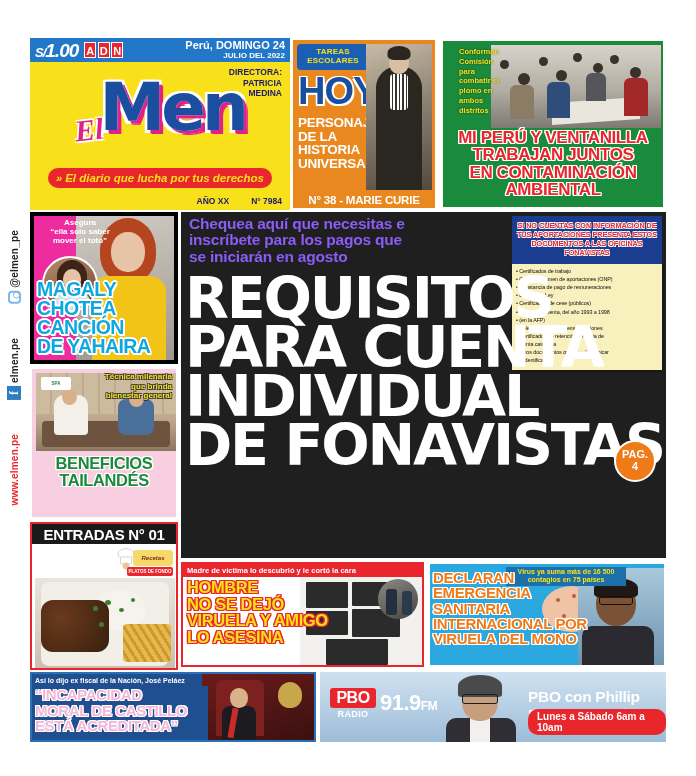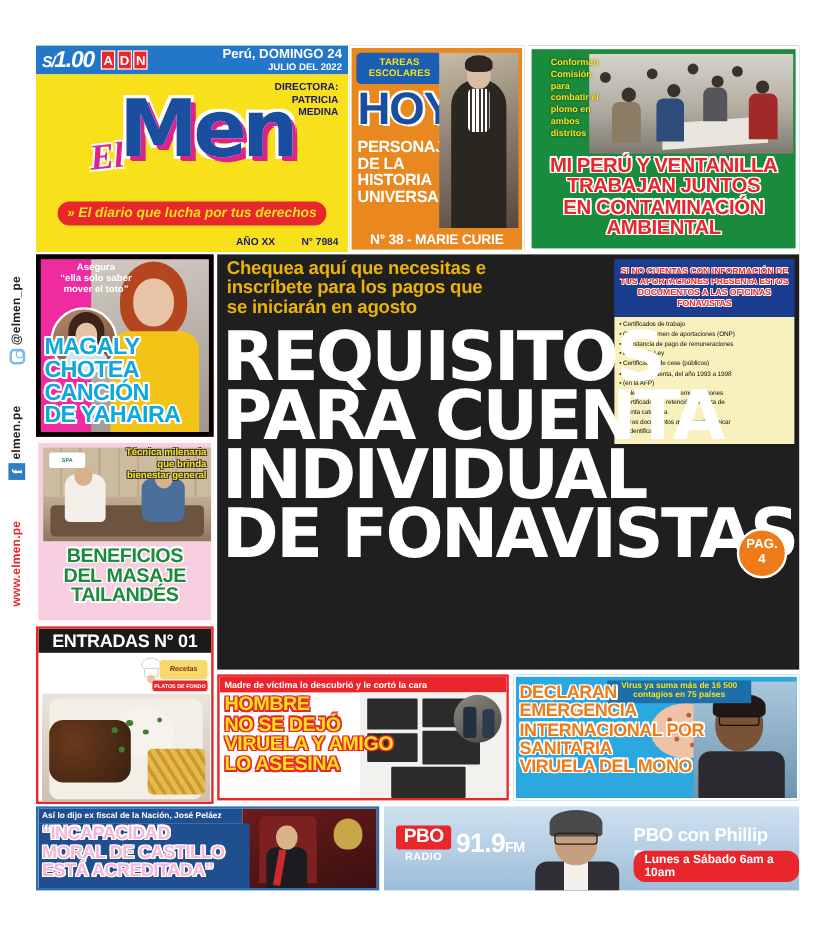--- a/index.html
+++ b/index.html
@@ -334,21 +334,21 @@
     position: absolute; border-radius: 50%; background: #3f7d34;
   }
 
   
   .main {
     position: absolute; left: 181px; top: 212px; width: 485px; height: 346px;
     background: #1f1f1f; overflow: hidden;
   }
   .main-kicker {
     position: absolute; left: 8px; top: 4px; width: 330px;
-    color: #eab308; font-size: 15.5px; font-weight: bold; line-height: 1.06;
+    color: #8b5cf6; font-size: 15.5px; font-weight: bold; line-height: 1.06;
     letter-spacing: -.2px;
   }
   .main-head {
     position: absolute; left: 4px; top: 62px; width: 478px;
     color: #fff; font-size: 57px; font-weight: bold; line-height: .86;
     letter-spacing: -2.2px; font-family: "DejaVu Sans", sans-serif;
     z-index: 3;
   }
   .main-head div { white-space: nowrap; }
   .pag-badge {
@@ -697,21 +697,20 @@
       <div class="ms-p2h"></div>
       <div class="ms-logo">SPA</div>
     </div>
     <div class="ms-kicker">
       <div>Técnica milenaria</div>
       <div>que brinda</div>
       <div>bienestar general</div>
     </div>
     <div class="ms-head">
       <div>BENEFICIOS</div>
-      <div>DEL MASAJE</div>
       <div>TAILANDÉS</div>
     </div>
   </div>
 
   <div class="lomo">
     <div class="lm-entradas">ENTRADAS N° 01</div>
     <div class="lm-chef">
       <svg class="lm-chef-hat" viewBox="0 0 18 22">
         <ellipse cx="9" cy="6" rx="8" ry="5.5" fill="#fff" stroke="#bbb" stroke-width=".6"></ellipse>
         <rect x="3.5" y="9" width="11" height="7" rx="1" fill="#fff" stroke="#bbb" stroke-width=".6"></rect>
@@ -808,22 +807,22 @@
       <div class="vr-spot" style="left:20px;top:28px;"></div>
       <div class="vr-spot" style="left:33px;top:33px;"></div>
     </div>
     <div class="vr-kicker">
       <div>Virus ya suma más de 16 500</div>
       <div>contagios en 75 países</div>
     </div>
     <div class="vr-head">
       <div>DECLARAN</div>
       <div>EMERGENCIA</div>
+      <div>SANITARIA</div>
       <div>INTERNACIONAL POR</div>
-      <div>SANITARIA</div>
       <div>VIRUELA DEL MONO</div>
     </div>
   </div>
 
   <div class="castillo">
     <div class="ct-band"></div>
     <div class="ct-kicker">Así lo dijo ex fiscal de la Nación, José Peláez</div>
     <div class="ct-head">
       <div>“INCAPACIDAD</div>
       <div>MORAL DE CASTILLO</div>

